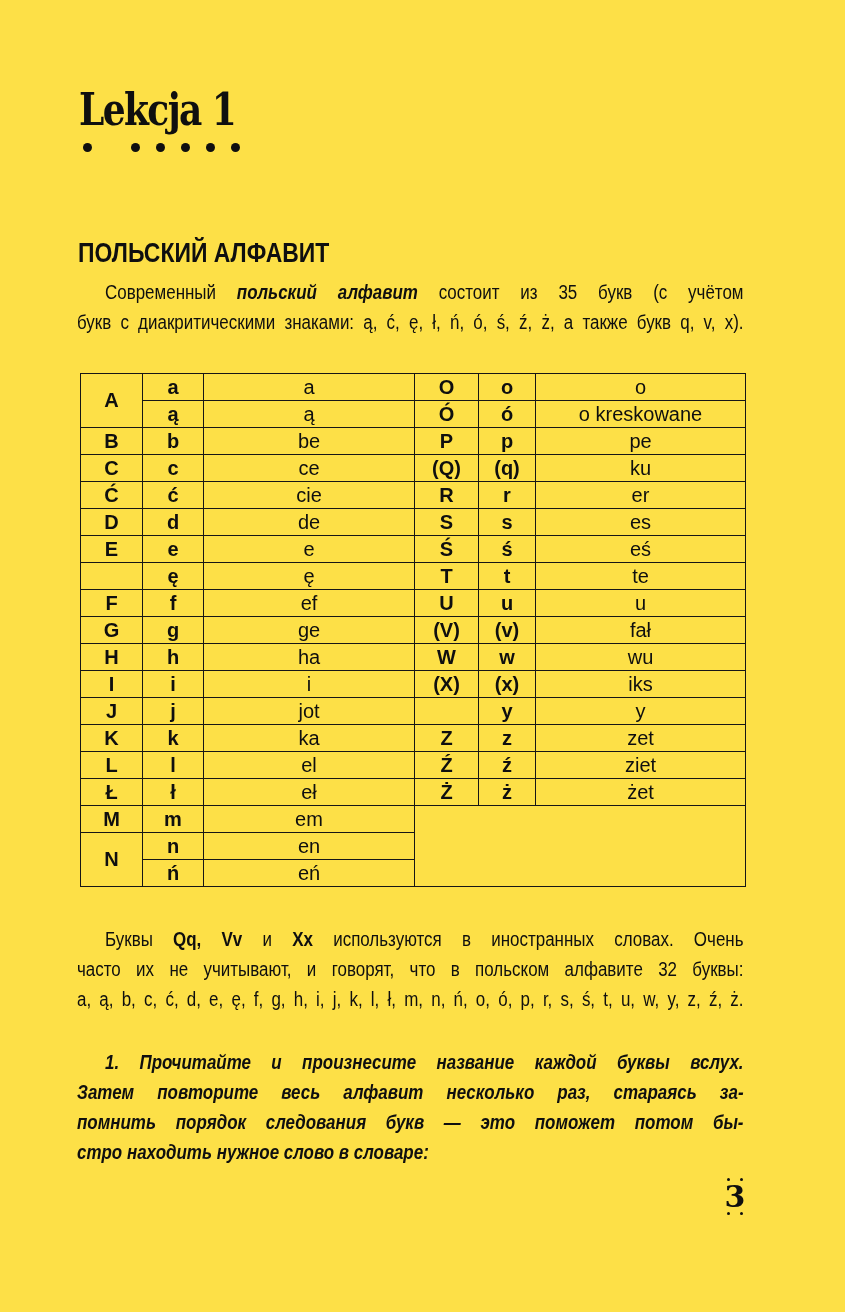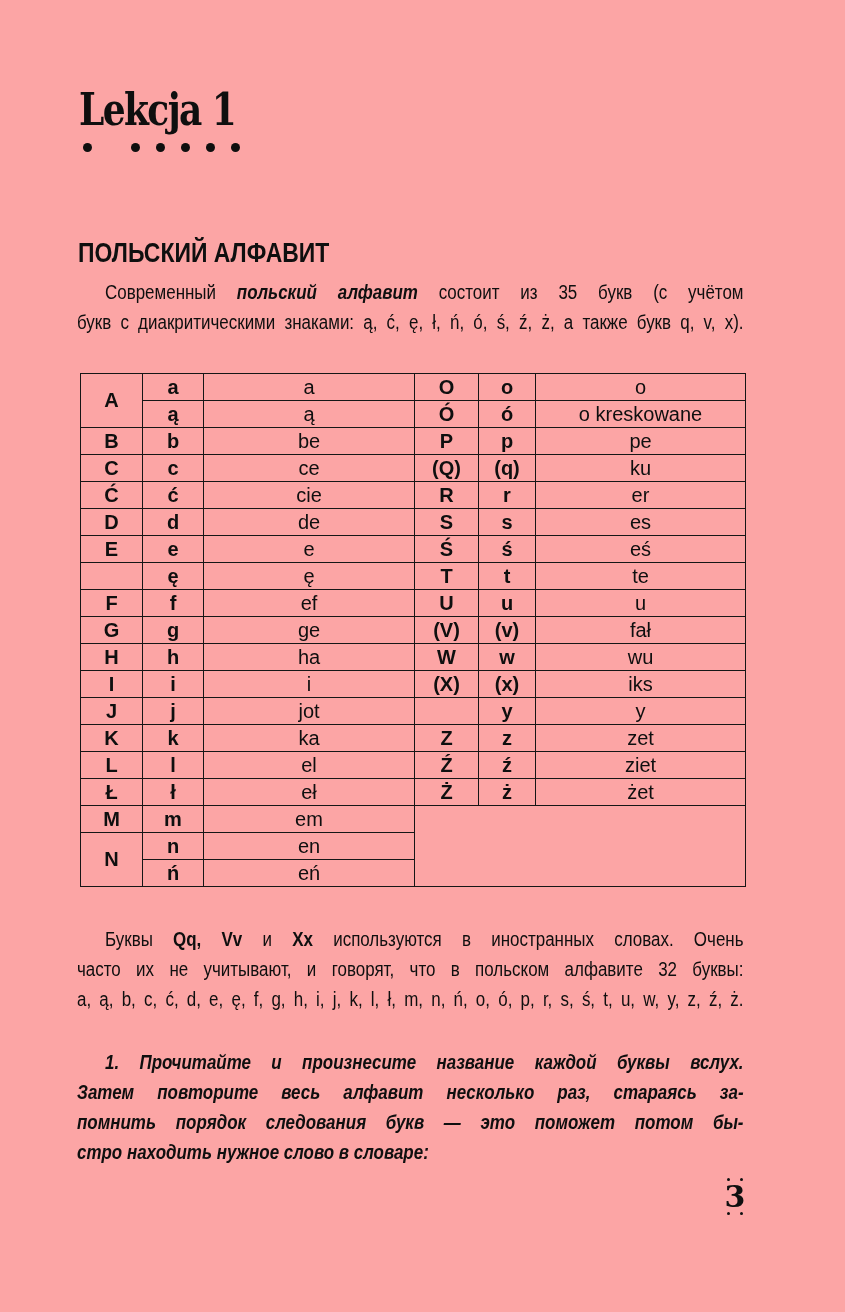--- a/index.html
+++ b/index.html
@@ -1,21 +1,21 @@
 <!DOCTYPE html>
 <html><head>
 <meta charset="utf-8">
 <style>
   * { margin: 0; padding: 0; box-sizing: border-box; }
   html, body { background: #ffffff; }
   .page {
     position: relative;
     width: 845px;
     height: 1312px;
-    background: #fca5a5;
+    background: #fde047;
     color: #0f0f0f;
     font-family: "Liberation Sans", sans-serif;
     overflow: hidden;
   }
 
   
   .lesson-title {
     position: absolute;
     left: 79px;
     top: 86px;

